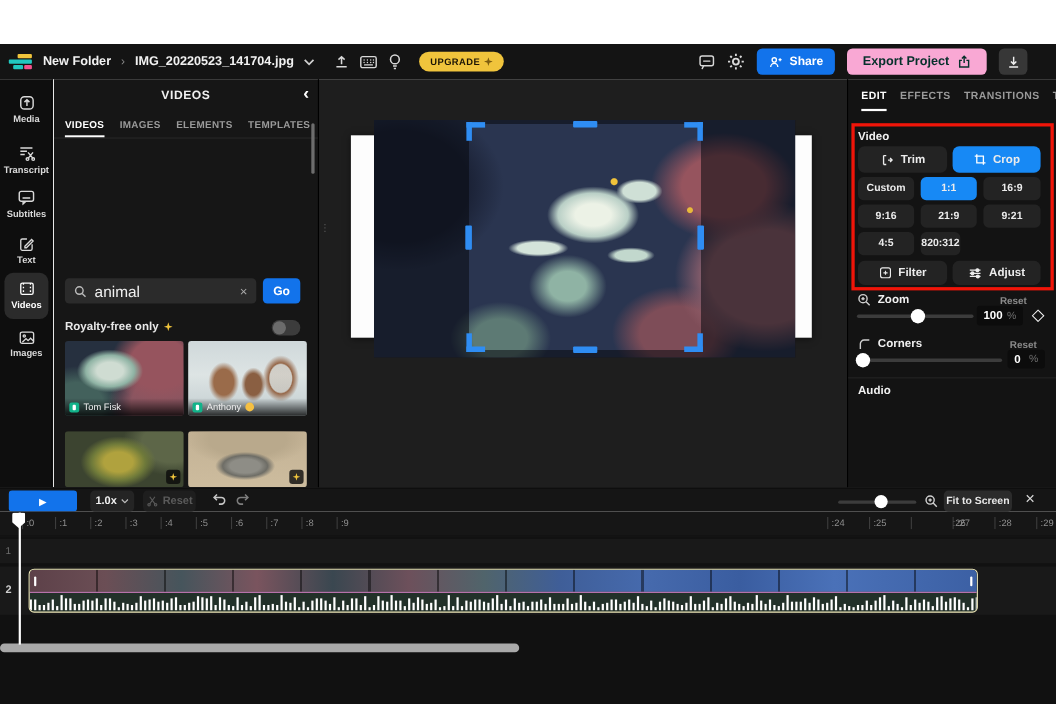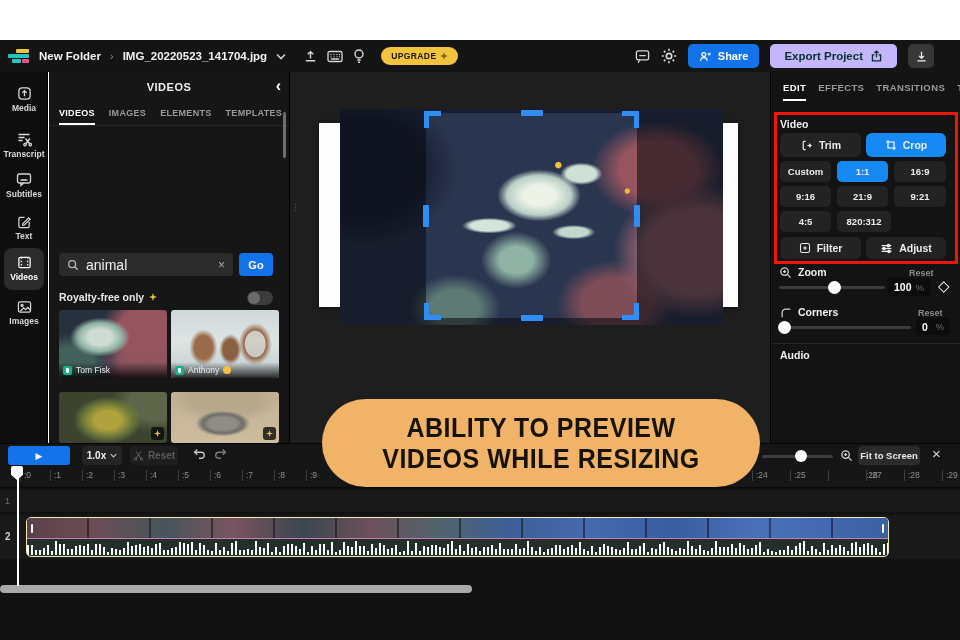--- a/index.html
+++ b/index.html
@@ -11,21 +11,21 @@
   svg { display:block; }
 
   
   .topstrip { left:0; top:0; width:960px; height:40px; background:#ffffff; }
   .topbar { left:0; top:40px; width:960px; height:32px; background:#141414; }
   .crumb { color:#f2f2f2; font-size:11.5px; font-weight:700; }
   .crumb-sep { color:#8a8a8a; font-weight:400; font-size:11px; }
   .iconbtn { color:#d8d8d8; display:flex; align-items:center; justify-content:center; }
   .pill-upgrade { height:18px; padding:0 10px; border-radius:9px; background:#f0c43c; color:#1b1405; font-size:8.5px; font-weight:800; letter-spacing:.4px; display:flex; align-items:center; gap:4px; }
   .btn-share { height:24px; padding:0 11px; border-radius:5px; background:#1273eb; color:#fff; font-size:11px; font-weight:700; display:flex; align-items:center; gap:6px; }
-  .btn-export { height:24px; padding:0 14px; border-radius:5px; background:#c4b5fd; color:#06302b; font-size:11.5px; font-weight:700; display:flex; align-items:center; gap:7px; }
+  .btn-export { height:24px; padding:0 14px; border-radius:5px; background:#f9a8d4; color:#06302b; font-size:11.5px; font-weight:700; display:flex; align-items:center; gap:7px; }
   .btn-download { width:26px; height:24px; border-radius:5px; background:#373737; display:flex; align-items:center; justify-content:center; color:#eee; }
 
   
   .rail { left:0; top:72px; width:48px; height:371px; background:#0e0e0e; border-right:1px solid #000; }
   .rail-item { position:absolute; left:0; width:48px; text-align:center; color:#d9d9d9; }
   .rail-item .lbl { font-size:8.5px; font-weight:700; display:block; margin-top:2px; }
   .rail-item svg { margin:0 auto; }
   .rail-active-bg { position:absolute; left:4px; width:40px; height:42px; background:#2b2b2b; border-radius:8px; }
 
   
@@ -374,21 +374,21 @@
       <span>Crop</span>
     </div>
 
     <div class="ratio" style="left:9px;top:89px;">Custom</div>
     <div class="ratio blue" style="left:66px;top:89px;">1:1</div>
     <div class="ratio" style="left:123px;top:89px;width:52px;">16:9</div>
     <div class="ratio" style="left:9px;top:114px;">9:16</div>
     <div class="ratio" style="left:66px;top:114px;">21:9</div>
     <div class="ratio" style="left:123px;top:114px;width:52px;">9:21</div>
     <div class="ratio" style="left:9px;top:139px;">4:5</div>
-    <div class="ratio" style="left:66px;top:139px;width:54px;">820:312</div>
+    <div class="ratio" style="left:66px;top:139px;width:36px;">820:312</div>
 
     <div class="pbtn" style="left:9px;top:165px;width:81px;height:22px;">
       <svg width="12" height="12" viewBox="0 0 16 16" stroke="#ececec" stroke-width="1.4" fill="none">
           <rect x="2" y="2" width="12" height="12" rx="2.5"></rect>
           <path d="M8 5.5v5M5.5 8h5"></path>
         </svg>
       <span>Filter</span>
     </div>
     <div class="pbtn" style="left:95px;top:165px;width:80px;height:22px;">
       <svg width="13" height="13" viewBox="0 0 16 16" stroke="#ececec" stroke-width="1.4" fill="none">
@@ -724,18 +724,14 @@
         </div>
       <span class="clip-tick" style="left:4px;"></span>
       <span class="clip-tick" style="right:4px;"></span>
     </div>
   </div>
 
   <div class="playhead-line"></div>
   <div class="playhead-pin"></div>
   <div class="hscroll"></div>
 
-  <div class="callout">
-    <div>ABILITY TO PREVIEW</div>
-    <div>VIDEOS WHILE RESIZING</div>
-  </div>
 
 </div>
 
 </body></html>

